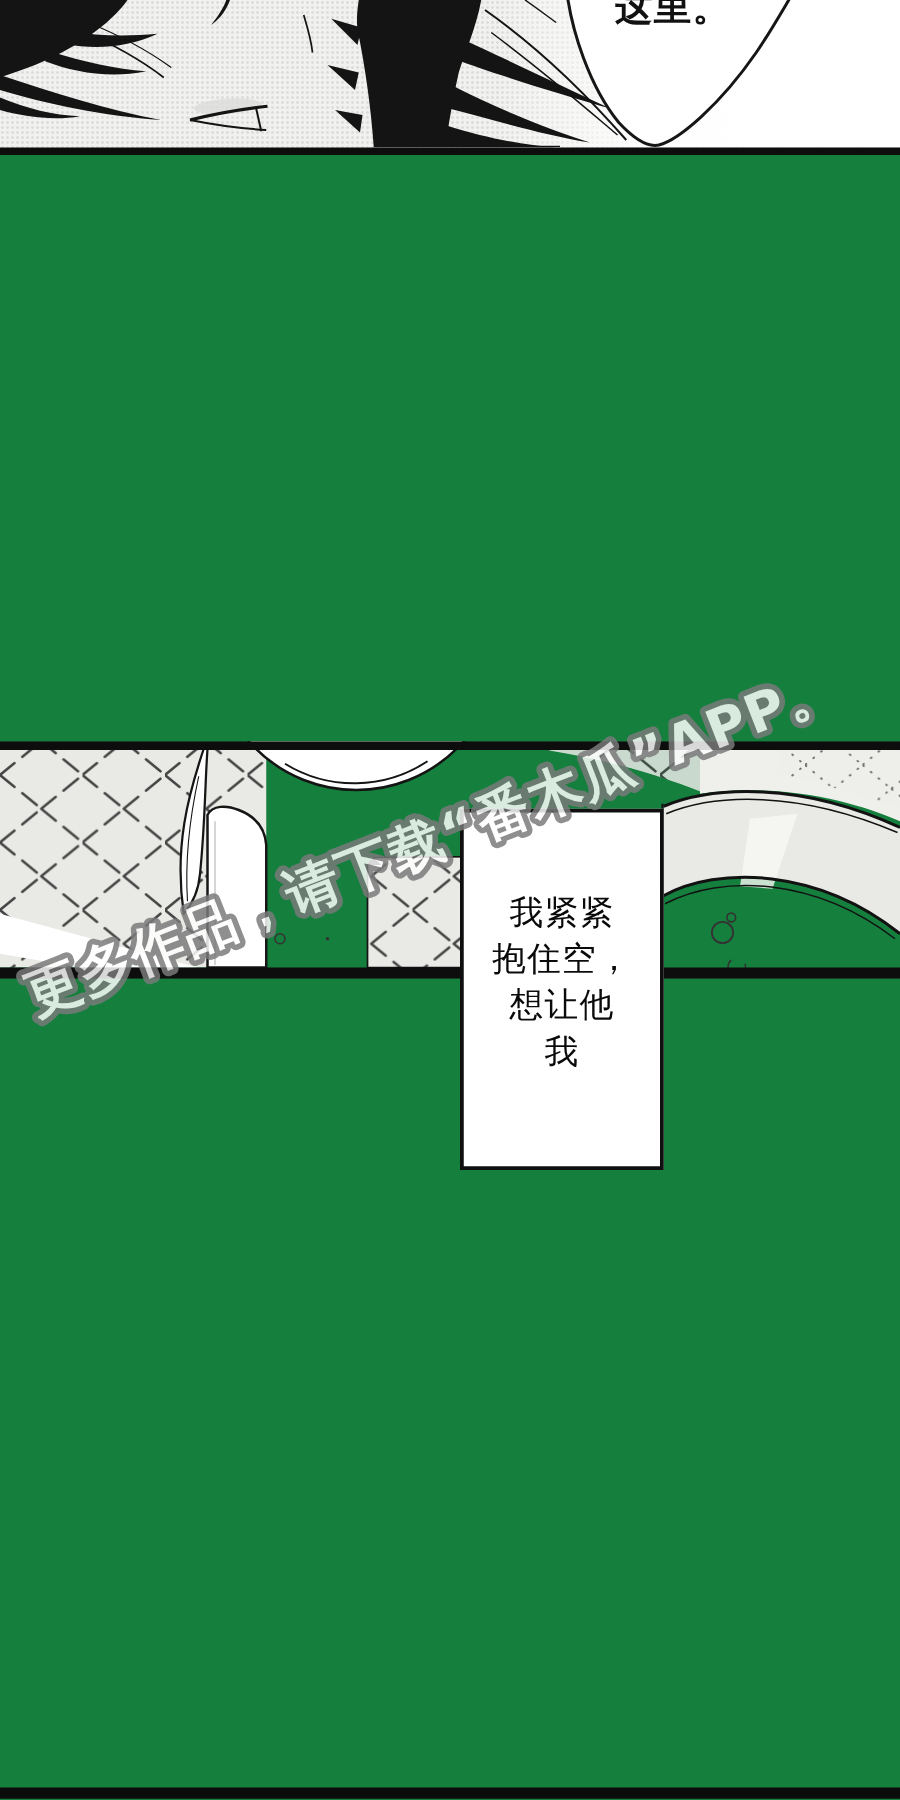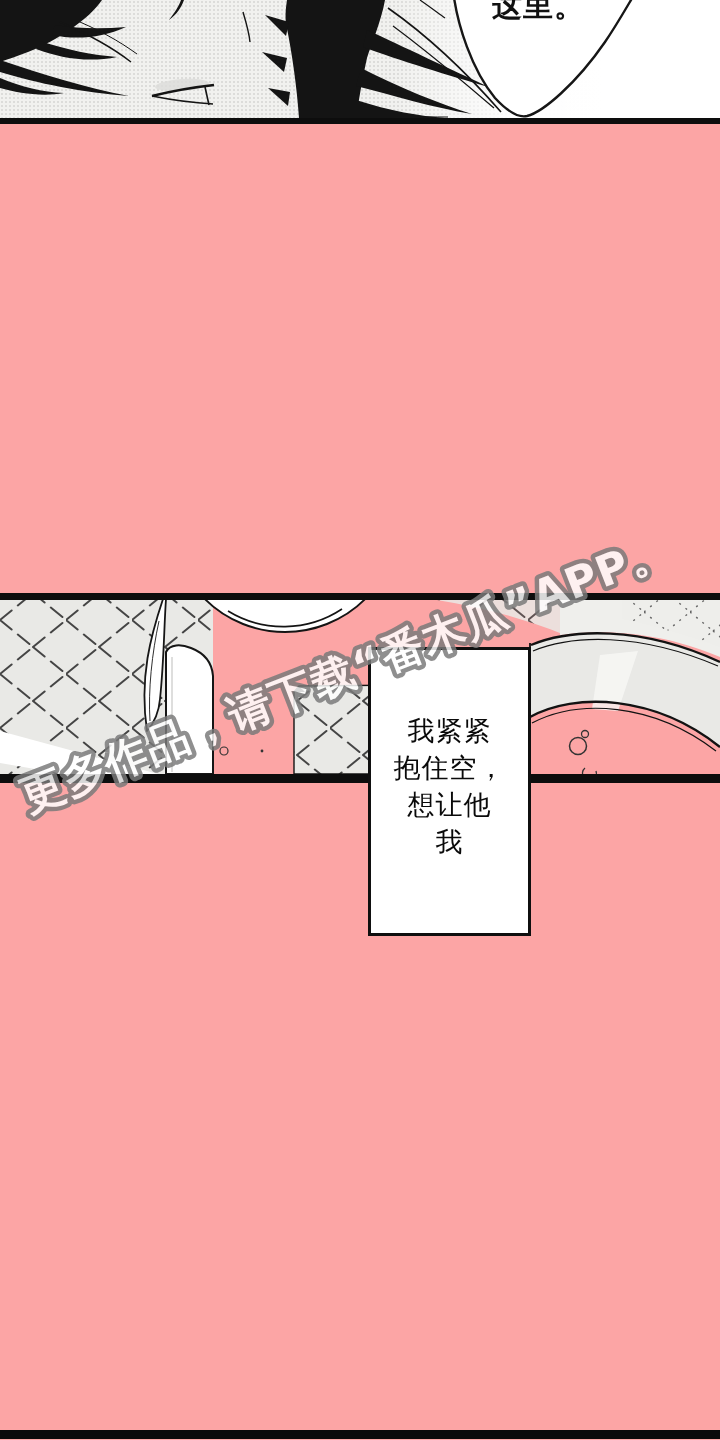--- a/index.html
+++ b/index.html
@@ -1,17 +1,17 @@
 <!DOCTYPE html>
 <html><head>
 <meta charset="utf-8">
 <style>
   html,body{margin:0;padding:0;background:#ffffff;}
   .page{
-    position:relative;width:720px;height:1440px;overflow:hidden;background:#fca5a5;
+    position:relative;width:720px;height:1440px;overflow:hidden;background:#15803d;
     font-family:"DejaVu Sans","Liberation Sans",sans-serif;
   }
   
   .top-panel{
     position:absolute;left:0;top:0;width:720px;height:124px;overflow:hidden;
     background-color:#f1f1ef;
     background-image:radial-gradient(circle,#dcdcda 1px,transparent 1.2px);
     background-size:4px 4px;
   }
   .top-fade{position:absolute;left:0;top:0;width:720px;height:118px;

